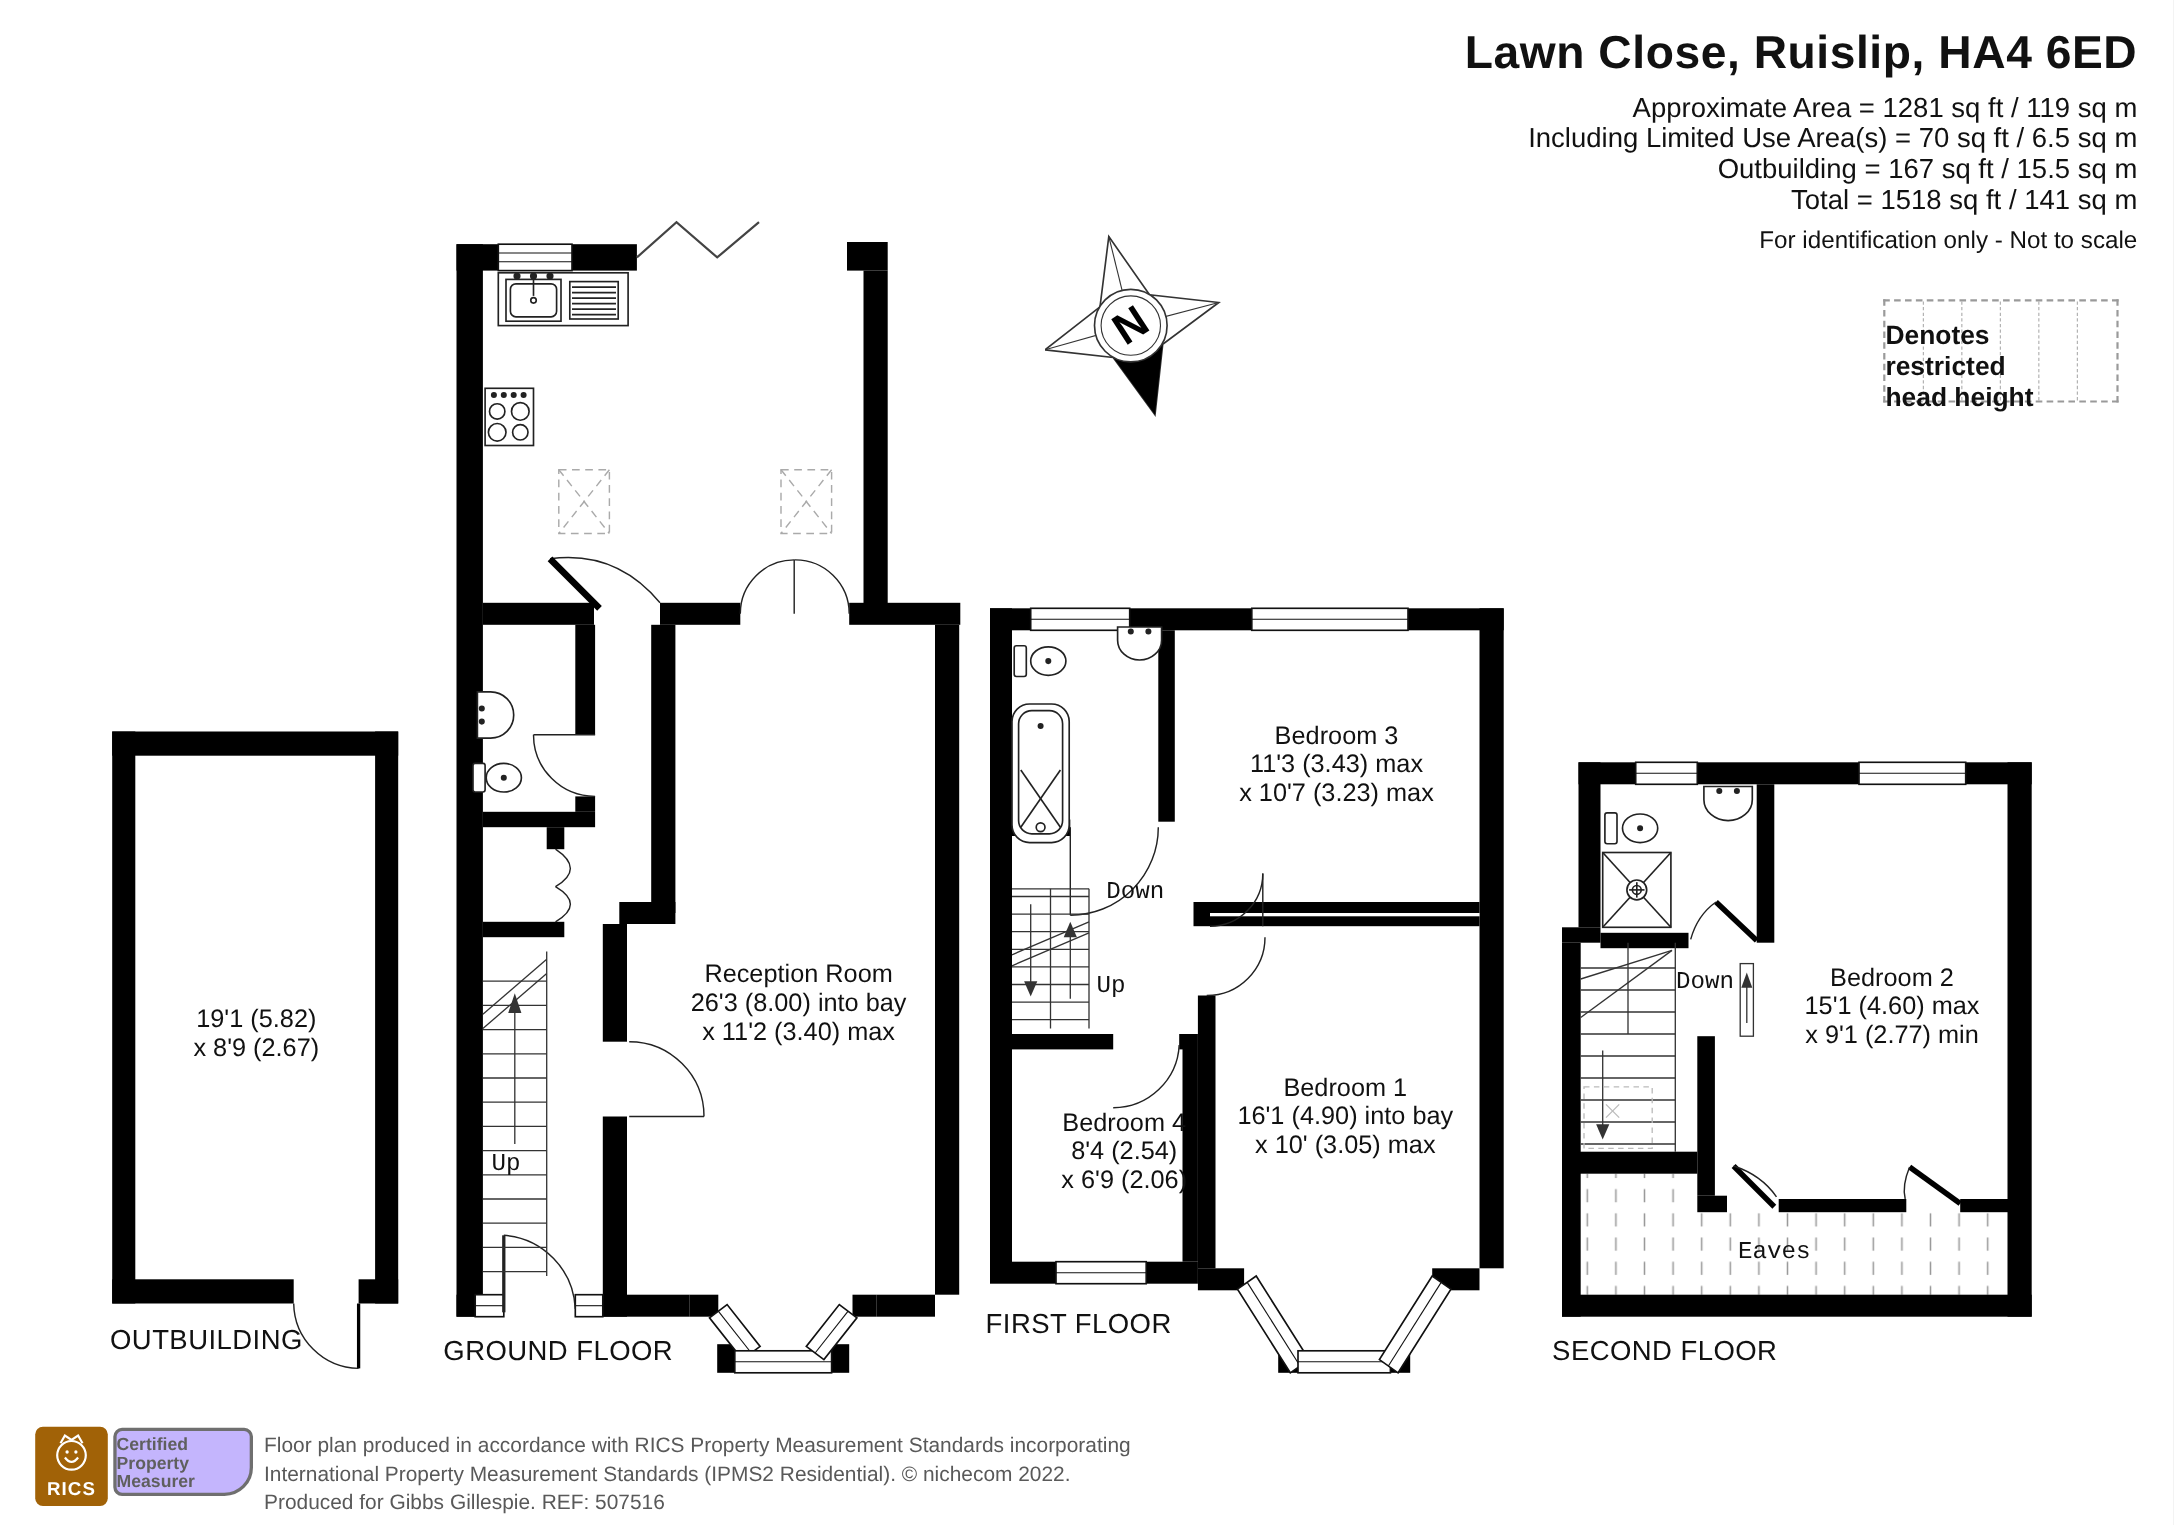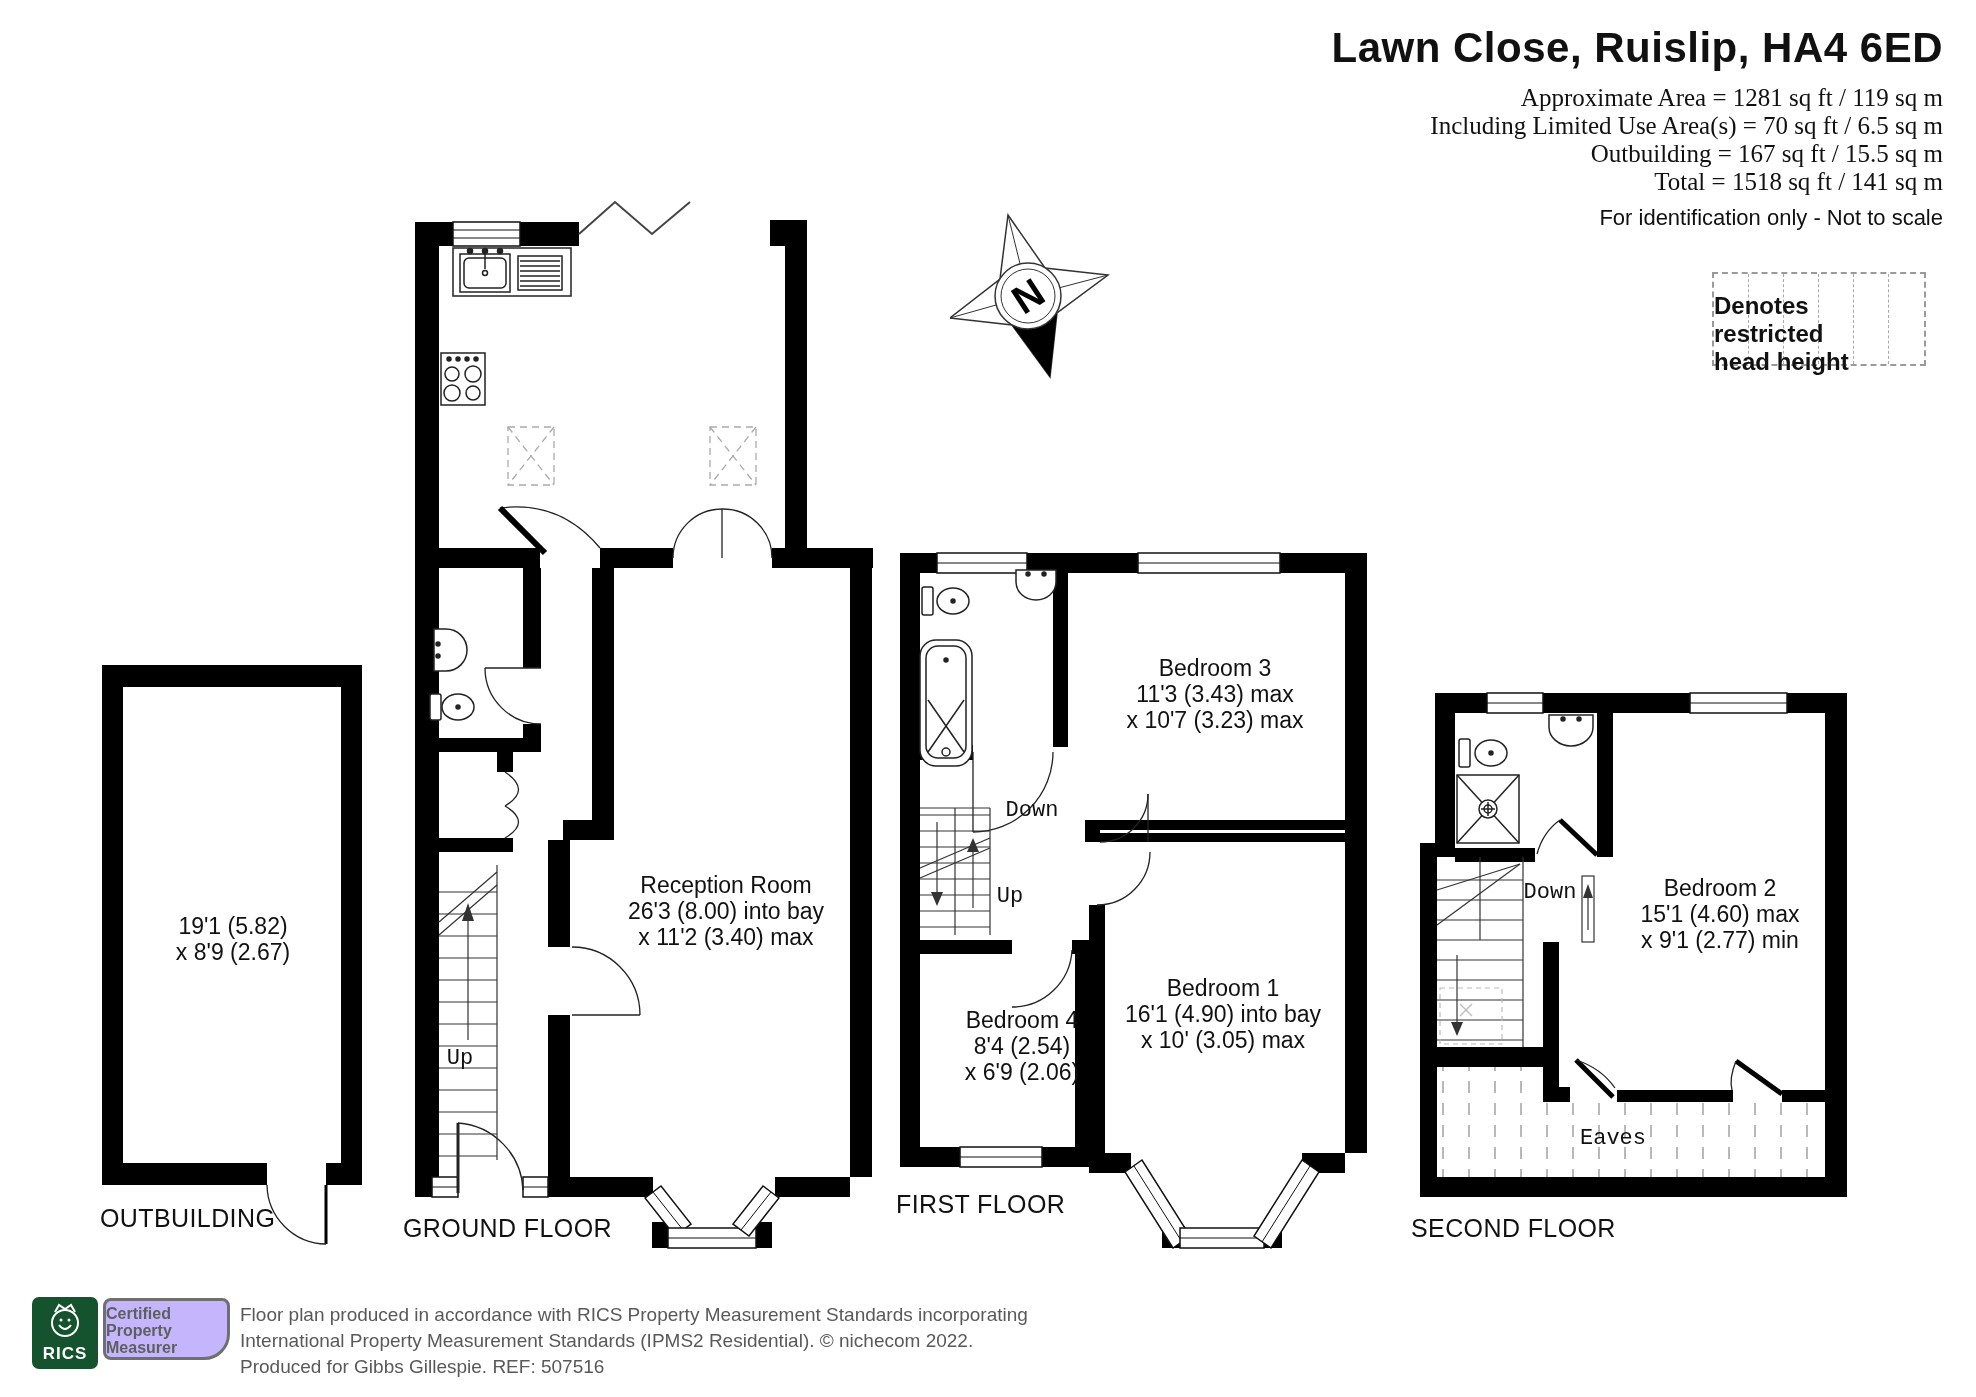--- a/index.html
+++ b/index.html
@@ -2,36 +2,36 @@
 <html><head>
 <meta charset="utf-8">
 <style>
   html,body{margin:0;padding:0;background:#e8e8e8;}
   .canvas{position:relative;width:1976px;height:1397px;background:#ffffff;
           font-family:"Liberation Sans",sans-serif;color:#111;overflow:hidden;}
   
   .hdr{position:absolute;top:24px;right:33px;text-align:right;}
   .hdr-title{font-size:42px;font-weight:bold;letter-spacing:.5px;}
   .hdr-areas{margin-top:12px;}
-  .hdr-line{font-size:25px;line-height:28px;font-family:Liberation Serif, serif;}
+  .hdr-line{font-size:25px;line-height:28px;}
   .hdr-note{font-size:22px;margin-top:9px;}
   
   .legend{position:absolute;left:1712px;top:272px;width:214px;height:94px;
           border:2px dashed #9a9a9a;box-sizing:border-box;text-align:left;
           font-weight:bold;font-size:24px;line-height:28px;padding-top:18px;}
   .legend .vd{position:absolute;top:0;bottom:0;width:0;border-left:1px dashed #ababab;}
   .legend span{position:relative;}
   
   .room-label{position:absolute;text-align:center;font-size:23px;line-height:26px;
               transform:translateX(-50%);white-space:nowrap;}
   .small-label{position:absolute;font-size:22px;transform:translateX(-50%);white-space:nowrap;font-family:Liberation Mono, monospace;}
   .floor-label{position:absolute;font-size:25px;letter-spacing:.4px;white-space:nowrap;}
   .plan{position:absolute;left:0;top:0;}
   
-  .rics-box{position:absolute;left:32px;top:1297px;width:66px;height:72px;background:#14532d;
+  .rics-box{position:absolute;left:32px;top:1297px;width:66px;height:72px;background:#a16207;
             border-radius:7px;color:#fff;}
   .rics-brand{position:absolute;bottom:5px;width:100%;text-align:center;font-size:17px;
               font-weight:bold;letter-spacing:1px;}
   .badge{position:absolute;left:103px;top:1298px;width:127px;height:62px;border:3px solid #6f6f6f;
          border-radius:8px 8px 26px 8px;box-sizing:border-box;padding:4px 0 0 0;
          color:#5f5f5f;font-weight:bold;font-size:16px;line-height:17px;background:#c4b5fd;}
   .disclaimer{position:absolute;left:240px;top:1302px;font-size:19px;line-height:26px;color:#595959;}
 </style>
 </head>
 <body>

